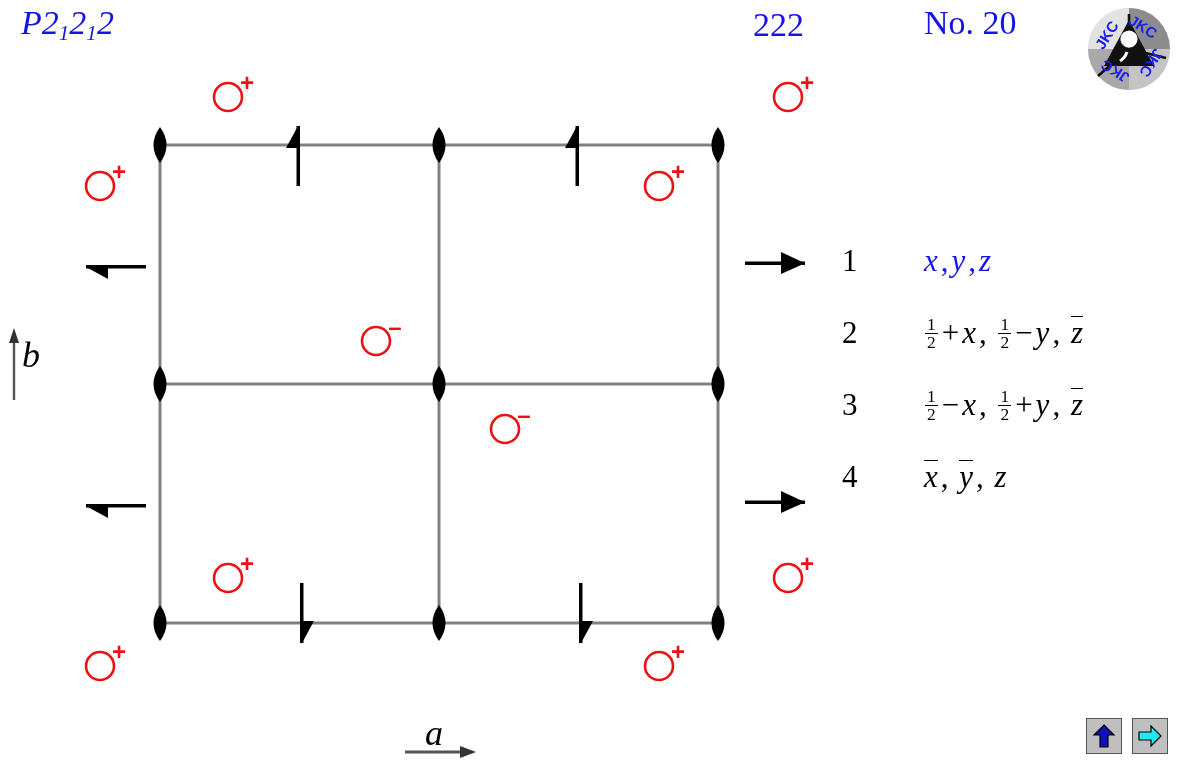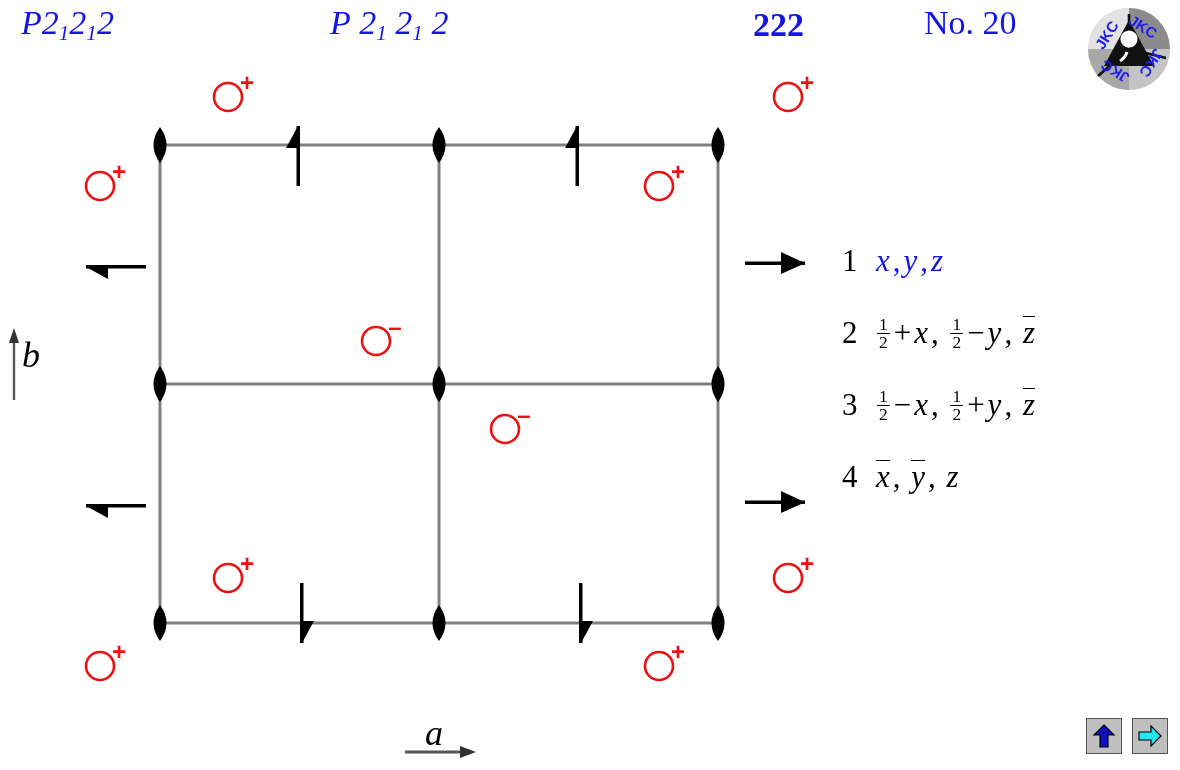--- a/index.html
+++ b/index.html
@@ -28,21 +28,21 @@
     line-height: 1;
   }
   .hdr.upright { font-style: normal; }
   .hdr sub {
     font-size: 0.62em;
     vertical-align: -0.30em;
     font-style: italic;
   }
   #hdr-short { left: 8px;  top: 6px; margin-left: 13px; }
   #hdr-full  { left: 330px; top: 6px; }
-  #hdr-pg    { left: 753px; top: 8px; font-weight: bold; }
+  #hdr-pg    { left: 753px; top: 8px; }
   #hdr-no    { left: 924px; top: 6px; }
 
   
   #logo {
     position: absolute;
     left: 1086px;
     top: 6px;
     width: 86px;
     height: 86px;
   }
@@ -70,21 +70,21 @@
     font-size: 31px;
     font-family: "Liberation Serif", serif;
     color: #000000;
     white-space: nowrap;
   }
   .op-num {
     width: 34px;
     font-style: normal;
     text-align: left;
   }
-  .op-body { font-style: italic; }
+  .op-body { font-style: italic; margin-left: 48px; }
   .op-row.first .op-body,
   .op-row.first .op-num { color: #1414e6; }
   .op-row.first .op-num { color: #000000; }
   .frac {
     display: inline-block;
     vertical-align: -0.30em;
     text-align: center;
     font-size: 0.56em;
     font-style: normal;
     line-height: 1.02;
@@ -126,23 +126,20 @@
 </style>
 </head>
 <body>
 
 <div id="page">
 
   <div id="hdr-short" class="hdr">
     <span>P2</span><sub>1</sub><span>2</span><sub>1</sub><span>2</span>
   </div>
 
-  <div id="hdr-full" class="hdr">
-    <span>P</span>&nbsp;<span>2</span><sub>1</sub>&nbsp;<span>2</span><sub>1</sub>&nbsp;<span>2</span>
-  </div>
 
   <div id="hdr-pg" class="hdr upright">222</div>
   <div id="hdr-no" class="hdr upright">No. 20</div>
 
   <svg id="logo" viewBox="0 0 86 86">
     <g>
       <circle cx="43" cy="43" r="41" fill="#d6d6d6"></circle>
       <path d="M43 43 L43 2 A41 41 0 0 1 84 43 Z" fill="#8c8c8c"></path>
       <path d="M43 43 L84 43 A41 41 0 0 1 43 84 Z" fill="#c4c4c4"></path>
       <path d="M43 43 L43 84 A41 41 0 0 1 2 43 Z" fill="#a8a8a8"></path>

